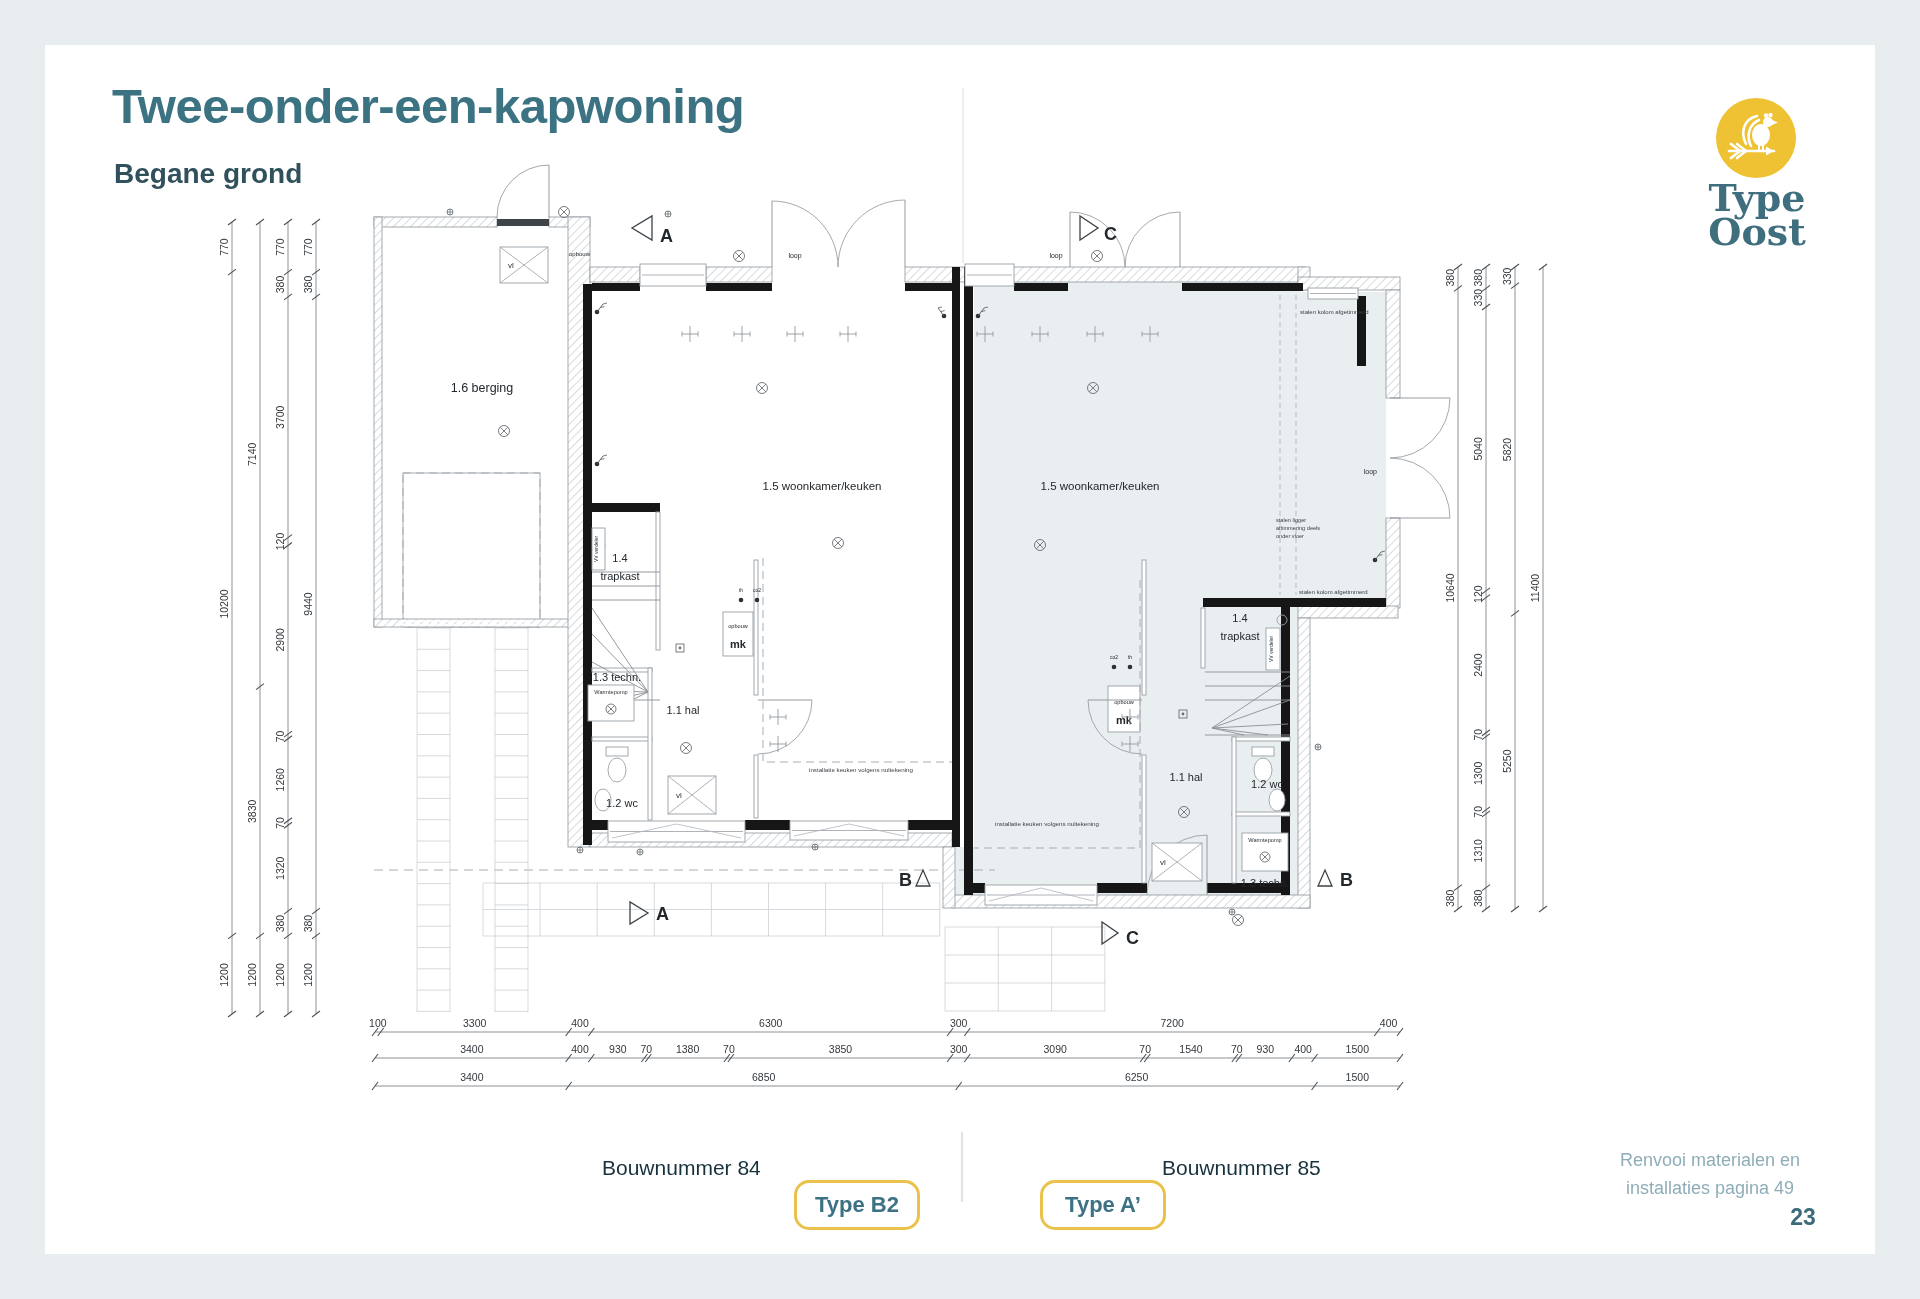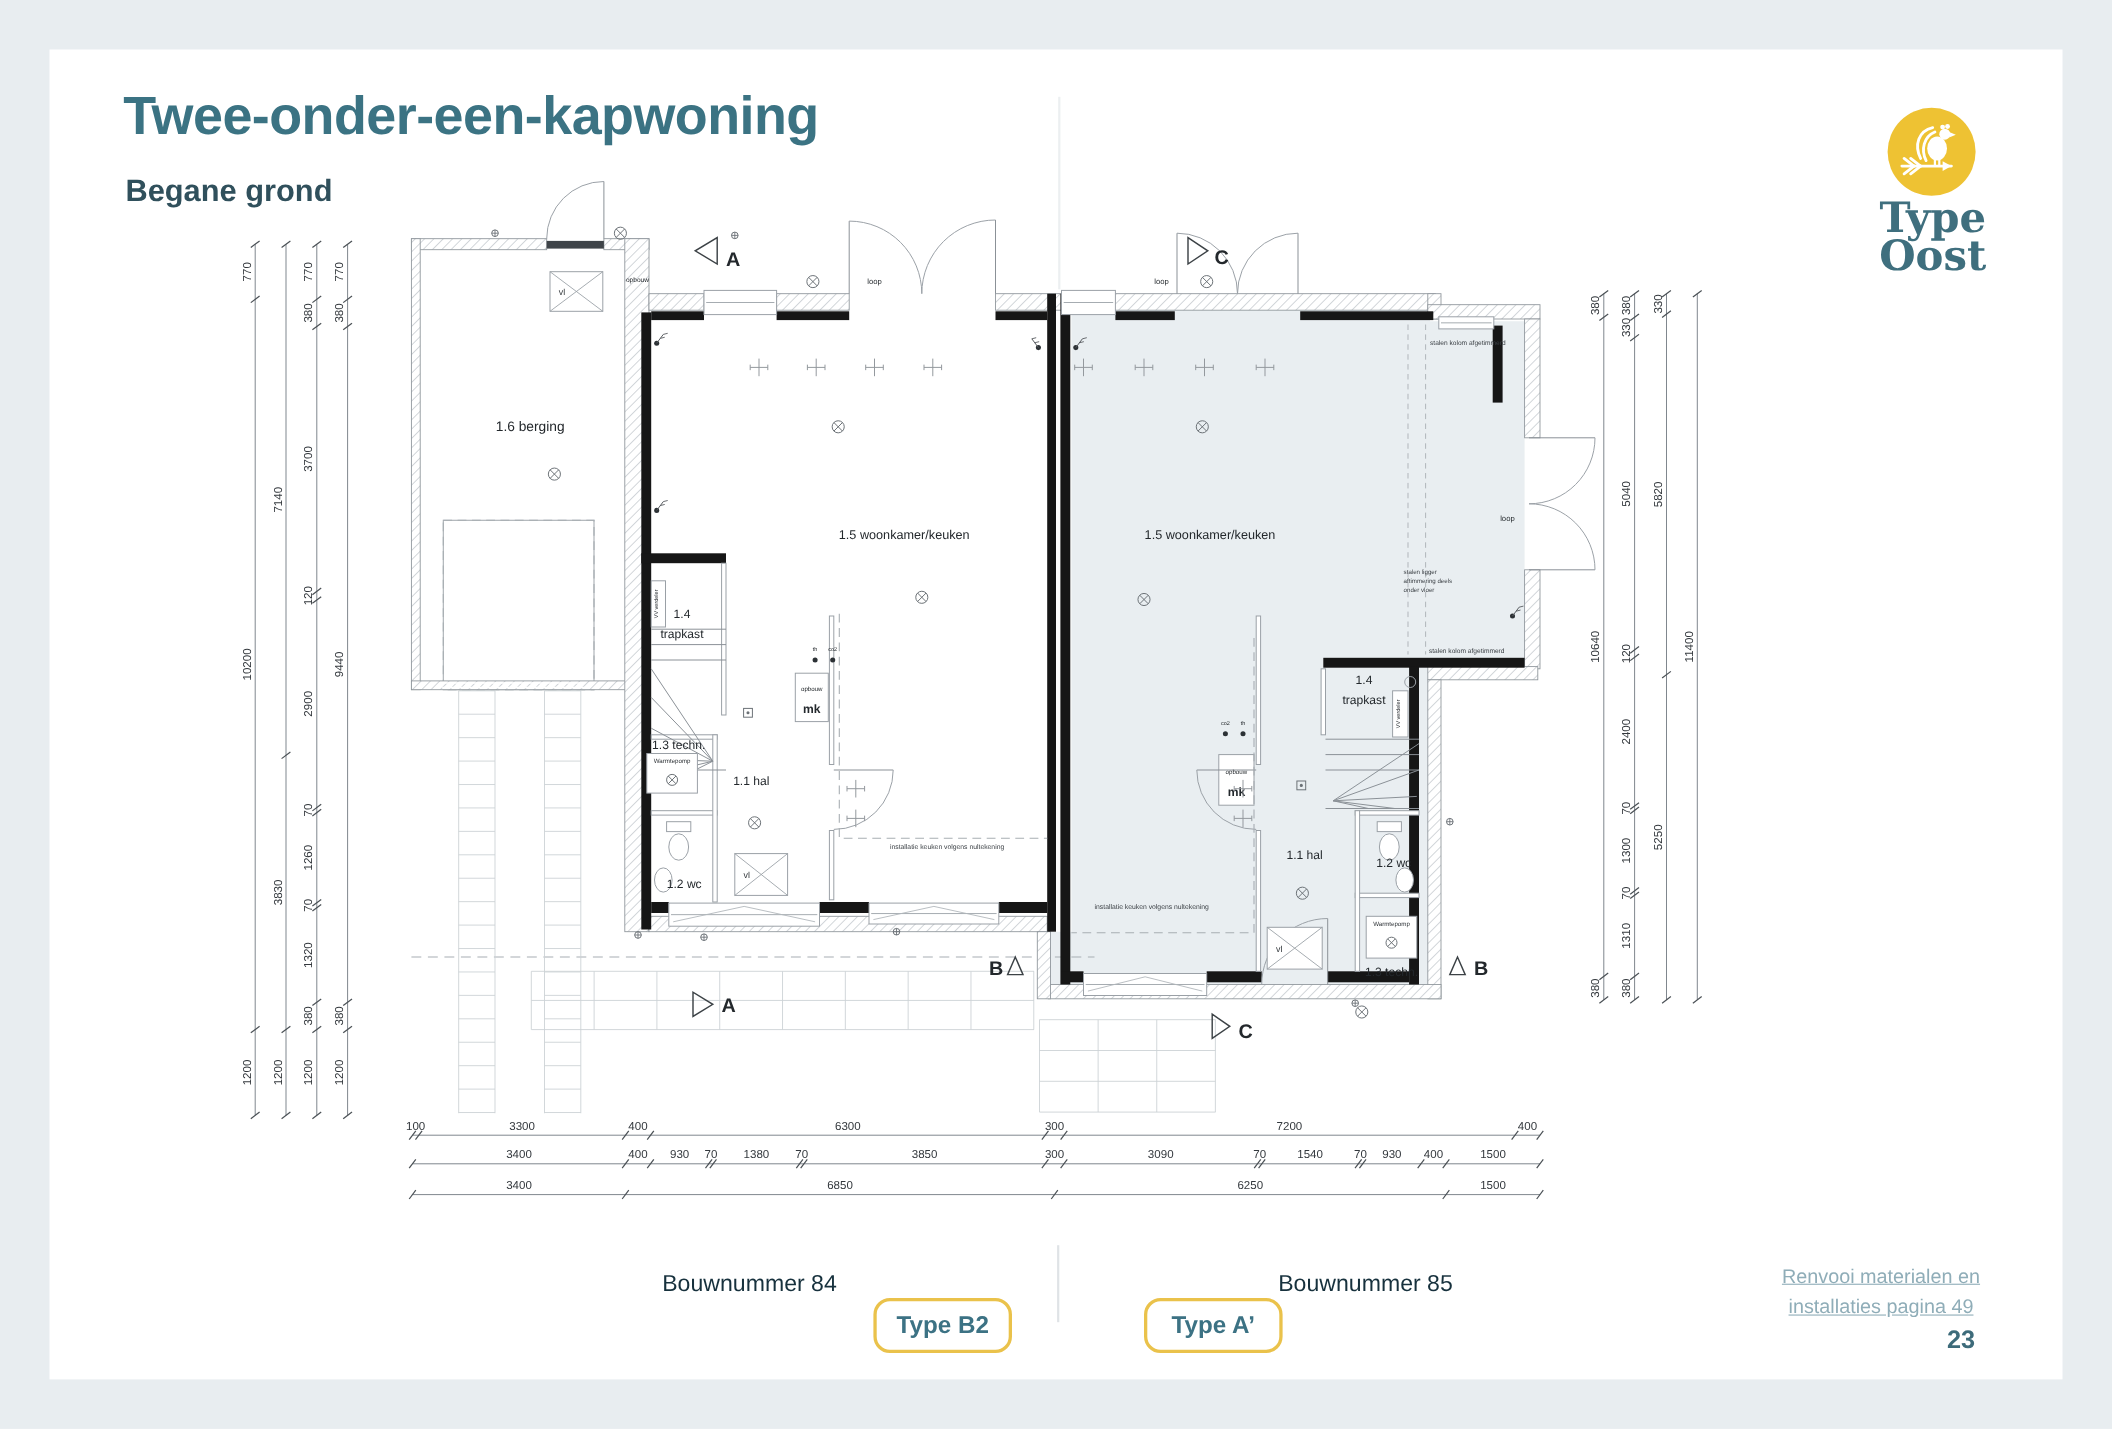--- a/index.html
+++ b/index.html
@@ -13,22 +13,22 @@
   #logo{left:1657px;top:96px;width:200px;text-align:center;}
   .logo-circle{position:absolute;left:59px;top:2px;width:80px;height:80px;border-radius:50%;background:#eec233;}
   .logo-text{position:absolute;top:82px;width:200px;text-align:center;
              font-family:"DejaVu Serif","Liberation Serif",serif;font-weight:bold;
              color:#3f6f7e;font-size:38px;line-height:40px;}
   .legend-text{top:1156px;font-size:21px;font-weight:normal;color:#17313d;}
   .pill{top:1140px;width:126px;height:50px;border:3px solid #eac24b;border-radius:15px;
         display:flex;align-items:center;justify-content:center;
         font-size:22px;font-weight:bold;color:#3c7284;background:#fff;box-sizing:border-box;margin-top:40px;}
   .divider{left:961px;top:1132px;width:2px;height:70px;background:#dfe3e6;}
-  #renvooi{left:1570px;top:1146px;width:280px;text-align:center;font-size:18px;line-height:28px;color:#8fadb8;text-decoration:underline;}
-  #pagenum{left:1770px;top:1204px;width:66px;text-align:left;font-size:23px;font-weight:bold;color:#3d6b7a;}
+  #renvooi{left:1570px;top:1146px;width:280px;text-align:center;font-size:18px;line-height:28px;color:#8fadb8;}
+  #pagenum{left:1770px;top:1204px;width:66px;text-align:center;font-size:23px;font-weight:bold;color:#3d6b7a;}
   svg text{font-family:"Liberation Sans",sans-serif;}
 </style>
 </head>
 <body>
 
 <div class="card"></div>
 <div class="abs fold"></div>
 
 <div class="abs" id="page-title">Twee-onder-een-kapwoning</div>
 <div class="abs" id="page-subtitle">Begane grond</div>

